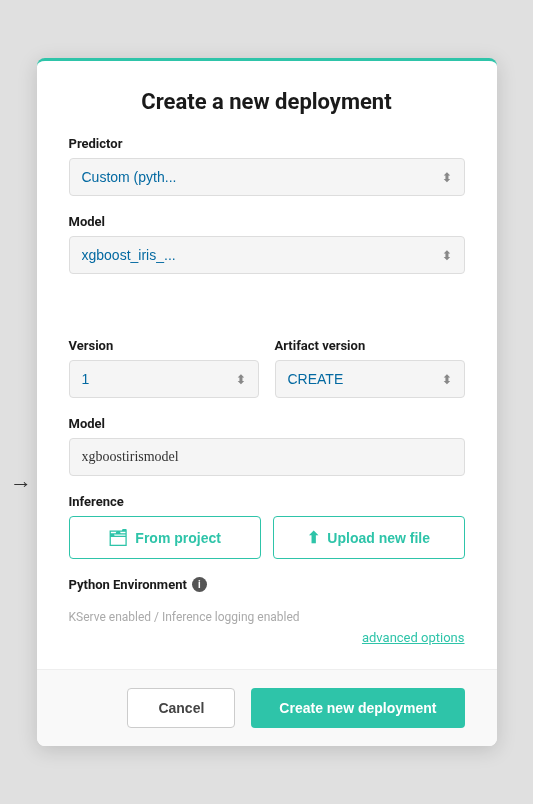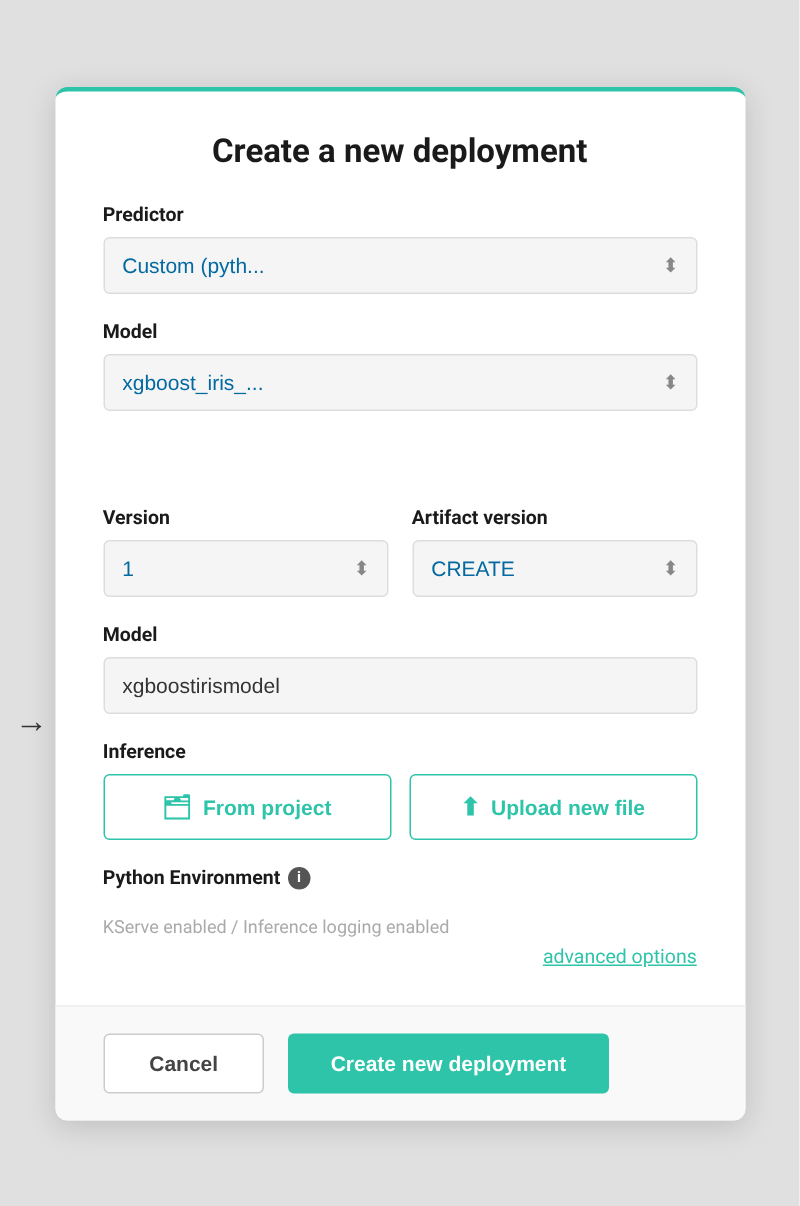--- a/index.html
+++ b/index.html
@@ -107,20 +107,21 @@
     }
     .text-input {
       width: 100%;
       padding: 10px 12px;
       border: 1px solid #ddd;
       border-radius: 4px;
       background: #f5f5f5;
       font-size: 14px;
       color: #333;
       outline: none;
+      font-family: Liberation Serif, serif;
     }
     .predictor-buttons {
       display: flex;
       gap: 12px;
       margin-top: 7px;
     }
     .btn-predictor {
       flex: 1;
       display: flex;
       align-items: center;
@@ -151,21 +152,21 @@
       font-size: 13px;
       text-decoration: underline;
       cursor: pointer;
       margin-top: 6px;
     }
     .dialog-footer {
       background: #f9f9f9;
       border-top: 1px solid #eee;
       padding: 18px 32px;
       display: flex;
-      justify-content: flex-start;
+      justify-content: flex-end;
       gap: 16px;
     }
     .btn-cancel {
       padding: 11px 30px;
       border: 1.5px solid #ccc;
       border-radius: 4px;
       background: #fff;
       color: #444;
       font-size: 14px;
       font-weight: 600;

